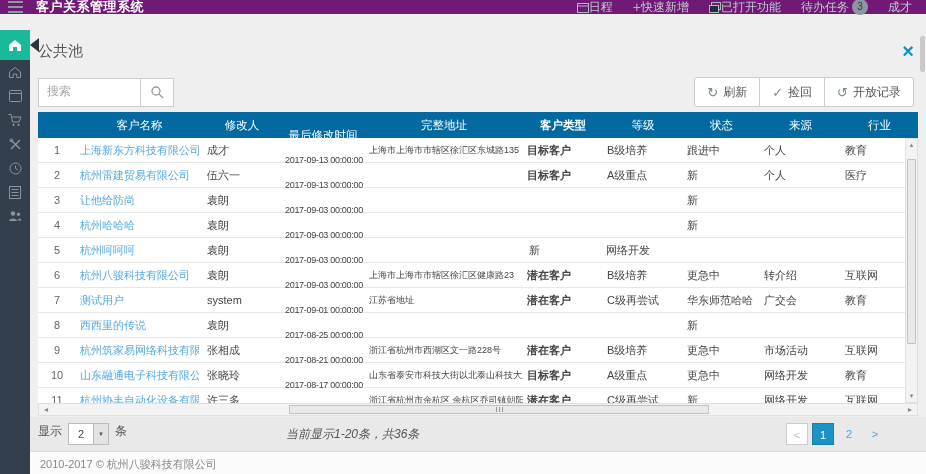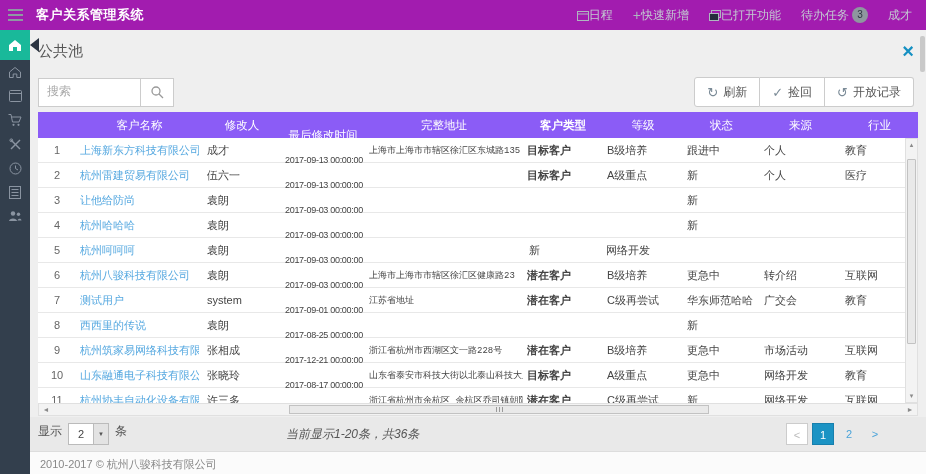--- a/index.html
+++ b/index.html
@@ -1,20 +1,20 @@
 <!DOCTYPE html>
 <html><head>
 <meta charset="utf-8">
 <style>
   * { margin:0; padding:0; box-sizing:border-box; }
   html,body { width:926px; height:474px; overflow:hidden; }
   body { font-family:"Liberation Sans","DejaVu Sans",sans-serif; background:#efefef; position:relative; }
 
   
-  .topbar { position:absolute; left:0; top:0; width:926px; height:30px; background:#a21caf;
+  .topbar { position:absolute; left:0; top:0; width:926px; height:14px; background:#701a75;
             display:flex; align-items:center; color:#c3cad2; font-size:12px; z-index:5; }
   .hamburger { width:30px; height:30px; display:flex; flex-direction:column; justify-content:center; gap:3px; align-items:center; cursor:pointer; }
   .hamburger i { display:block; width:15px; height:2px; background:#8e98a3; }
   .app-title { color:#fff; font-size:13px; font-weight:bold; margin-left:6px; letter-spacing:.5px; }
   .topbar-right { margin-left:auto; display:flex; align-items:center; gap:20px; padding-right:14px; }
   .tb-item { display:flex; align-items:center; cursor:pointer; white-space:nowrap; }
   .tb-item svg { display:block; }
   .tb-plus { font-size:14px; line-height:10px; color:#aeb6bf; }
   .badge { display:inline-block; min-width:16px; height:16px; border-radius:8px; background:#8e979f;
            color:#2c3640; font-size:10px; line-height:16px; text-align:center; margin-left:3px; }
@@ -40,31 +40,31 @@
   .search-btn { width:34px; height:29px; border:1px solid #ccc; background:#fff; cursor:pointer; display:flex; align-items:center; justify-content:center; }
   .btn-group { margin-left:auto; display:flex; }
   .btn { height:30px; border:1px solid #ccc; border-left:none; background:#fff; color:#555; font-size:12px;
          padding:0 12px; display:flex; align-items:center; gap:5px; cursor:pointer; font-family:inherit; white-space:nowrap; }
   .btn:first-child { border-left:1px solid #ccc; border-radius:3px 0 0 3px; }
   .btn:last-child { border-radius:0 3px 3px 0; }
   .bico { color:#7b8b97; font-size:13px; }
 
   
   .table-wrap { position:relative; margin:0 8px; width:880px; }
-  .thead { display:flex; height:26px; background:#8b5cf6; color:#fff; font-size:11.5px; align-items:center; }
+  .thead { display:flex; height:26px; background:#0369a1; color:#fff; font-size:11.5px; align-items:center; }
   .thead .cell { text-align:center; overflow:hidden; white-space:nowrap; }
   .tbody { height:265px; overflow:hidden; background:#fff; }
   .trow { display:flex; height:25px; align-items:center; border-bottom:1px solid #e8e8e8; background:#fff; font-size:11px; color:#444; }
   .cell { overflow:hidden; white-space:nowrap; padding:0 4px; }
   .c-idx    { width:38px;  text-align:center; color:#666; padding:0; }
   .c-name   { width:127px; }
   .c-mod    { width:78px;  }
   .c-time   { width:84px;  font-size:9px; letter-spacing:-0.3px;margin-top:20px; }
   .trow .c-addr { font-size:9px; }
-  .c-addr   { width:158px;font-family:Liberation Mono, monospace; }
+  .c-addr   { width:158px; }
   .c-type   { width:80px;font-weight:bold;  }
   .c-level  { width:80px;  }
   .c-status { width:77px;  }
   .c-src    { width:81px;  }
   .c-ind    { flex:1; }
   .lnk { color:#55a8e0; text-decoration:none; cursor:pointer; display:block; overflow:hidden; white-space:nowrap; }
 
   
   .vscroll { position:absolute; top:26px; right:0; width:13px; height:265px; background:#f3f3f3; border:1px solid #e0e0e0; }
   .vs-arrow { height:12px; text-align:center; font-size:7px; color:#8a8a8a; line-height:12px; }
@@ -359,21 +359,21 @@
     <div class="cell c-src"></div>
     <div class="cell c-ind"></div>
   </div>
 
   <div class="trow">
     <div class="cell c-idx">9</div>
     <div class="cell c-name">
             <a class="lnk">杭州筑家易网络科技有限公司</a>
           </div>
     <div class="cell c-mod">张相成</div>
-    <div class="cell c-time">2017-12-21 00:00:00</div>
+    <div class="cell c-time">2017-08-21 00:00:00</div>
     <div class="cell c-addr">浙江省杭州市西湖区文一路228号</div>
     <div class="cell c-type">潜在客户</div>
     <div class="cell c-level">B级培养</div>
     <div class="cell c-status">更急中</div>
     <div class="cell c-src">市场活动</div>
     <div class="cell c-ind">互联网</div>
   </div>
 
   <div class="trow">
     <div class="cell c-idx">10</div>

